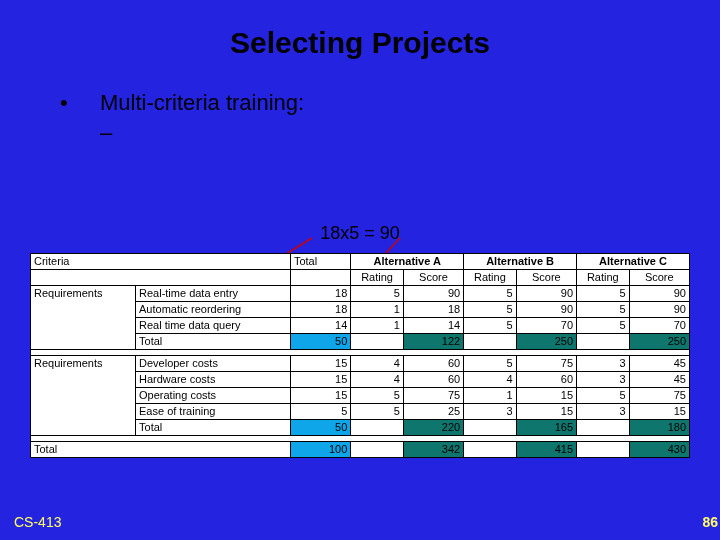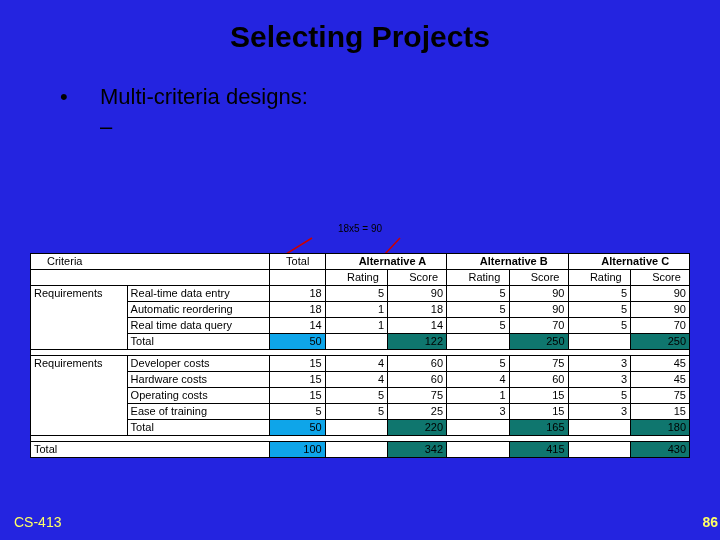--- a/index.html
+++ b/index.html
@@ -10,56 +10,56 @@
     color: #000;
     position: relative;
     overflow: hidden;
   }
   .slide { width: 100%; height: 100%; position: relative; }
   .title {
     text-align: center;
     font-size: 30px;
     font-weight: bold;
     color: #000;
-    padding-top: 20px;
+    padding-top: 26px;
   }
   .content {
     padding: 30px 40px 0 60px;
     font-size: 22px;
     color: #000;
   }
   .bullet-row { display: flex; }
   .bullet-sym { width: 40px; }
   .sub-row { display: flex; padding-left: 40px; margin-top: 4px; }
   .sub-sym { width: 40px; }
   .annot {
     position: absolute;
     top: 223px; left: 0; width: 100%;
     text-align: center;
-    font-size: 10px;
+    font-size: 18px;
     color: #000;
   }
   .table-wrap {
     position: absolute;
     top: 253px; left: 30px; right: 30px;
   }
   table {
     border-collapse: collapse;
     width: 100%;
     background: #fff;
     font-size: 11px;
   }
   td, th {
     border: 1px solid #000;
     padding: 1px 3px;
     vertical-align: top;
     height: 15px;
     line-height: 13px;
   }
-  th { font-weight: normal; text-align: center; padding-left: 16px; }
+  th { font-weight: normal; text-align: center; }
   .num { text-align: right; }
   .lbl { text-align: left; }
   .yellow { background: #0ea5e9; }
   .green { background: #0f766e; }
   .alt-hdr { font-weight: bold; }
   .footer-left {
     position: absolute; bottom: 10px; left: 14px;
     font-size: 14px; color: #ffff66; margin-top: 33px;
   }
   .footer-right {
@@ -75,21 +75,21 @@
 </style>
 </head>
 <body>
 
 <div class="slide">
   <div class="title">Selecting Projects</div>
 
   <div class="content">
     <div class="bullet-row">
       <div class="bullet-sym">•</div>
-      <div>Multi-criteria designs:</div>
+      <div>Multi-criteria training:</div>
     </div>
     <div class="sub-row">
       <div class="sub-sym">–</div>
     </div>
   </div>
 
   <div class="annot">18x5 = 90</div>
 
   <svg class="callout">
     <line x1="312" y1="6" x2="260" y2="38" stroke="#cc0000" stroke-width="1.5"></line>

